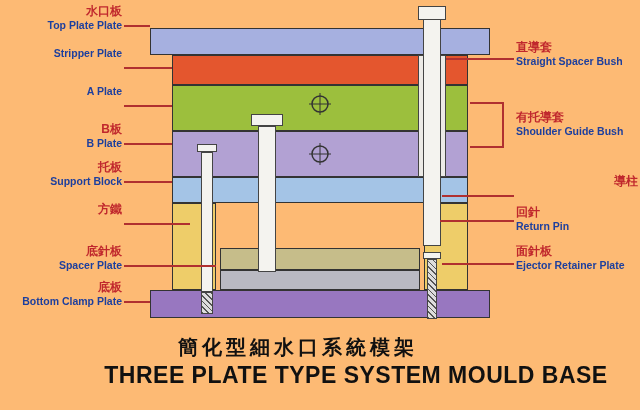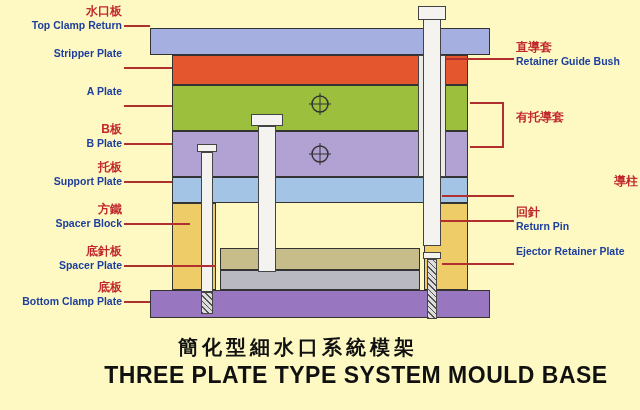--- a/index.html
+++ b/index.html
@@ -1,17 +1,17 @@
 <!DOCTYPE html>
 <html><head>
 <meta charset="utf-8">
 <style>
   html,body{margin:0;padding:0;}
   .stage{
-    position:relative;width:640px;height:410px;background:#fef9c3;overflow:hidden;
+    position:relative;width:640px;height:410px;background:#fdba74;overflow:hidden;
     font-family:"Liberation Sans","DejaVu Sans",sans-serif;
   }
   .plate{position:absolute;border:1px solid #333;box-sizing:border-box;z-index:1;}
   .bush{position:absolute;border:1px solid #444;box-sizing:border-box;background:#eceae6;z-index:3;}
   .pin{position:absolute;border:1px solid #444;box-sizing:border-box;background:#f4f3ef;z-index:5;}
   .hatch{background:repeating-linear-gradient(45deg,#555 0 1px,#ddd 1px 4px);}
   .cross{position:absolute;z-index:6;}
   .ln{position:absolute;height:2px;background:#b03030;z-index:9;}
   .ln.v{width:2px;height:auto;}
   .lab{position:absolute;z-index:10;font-weight:bold;line-height:14px;}
@@ -61,21 +61,21 @@
     <line x1="1" y1="12" x2="23" y2="12" stroke="#333" stroke-width="1"></line>
   </svg>
   <svg class="cross" style="left:308px;top:142px;" width="24" height="24" viewBox="0 0 24 24">
     <circle cx="12" cy="12" r="8" fill="none" stroke="#333" stroke-width="1.5"></circle>
     <line x1="12" y1="1" x2="12" y2="23" stroke="#333" stroke-width="1"></line>
     <line x1="1" y1="12" x2="23" y2="12" stroke="#333" stroke-width="1"></line>
   </svg>
 
   <div class="lab left" style="top:4px;">
     <div class="cn">水口板</div>
-    <div class="en">Top Clamp Return</div>
+    <div class="en">Top Plate Plate</div>
   </div>
   <div class="ln" style="left:124px;top:25px;width:26px;"></div>
 
   <div class="lab left" style="top:46px;">
     <div class="en">Stripper Plate</div>
   </div>
   <div class="ln" style="left:124px;top:67px;width:48px;"></div>
 
   <div class="lab left" style="top:84px;">
     <div class="en">A Plate</div>
@@ -83,67 +83,68 @@
   <div class="ln" style="left:124px;top:105px;width:48px;"></div>
 
   <div class="lab left" style="top:122px;">
     <div class="cn">B板</div>
     <div class="en">B Plate</div>
   </div>
   <div class="ln" style="left:124px;top:143px;width:48px;"></div>
 
   <div class="lab left" style="top:160px;">
     <div class="cn">托板</div>
-    <div class="en">Support Plate</div>
+    <div class="en">Support Block</div>
   </div>
   <div class="ln" style="left:124px;top:181px;width:48px;"></div>
 
   <div class="lab left" style="top:202px;">
     <div class="cn">方鐵</div>
-    <div class="en">Spacer Block</div>
   </div>
   <div class="ln" style="left:124px;top:223px;width:66px;"></div>
 
   <div class="lab left" style="top:244px;">
     <div class="cn">底針板</div>
     <div class="en">Spacer Plate</div>
   </div>
   <div class="ln" style="left:124px;top:265px;width:92px;"></div>
 
   <div class="lab left" style="top:280px;">
     <div class="cn">底板</div>
     <div class="en">Bottom Clamp Plate</div>
   </div>
   <div class="ln" style="left:124px;top:301px;width:26px;"></div>
 
   <div class="lab right" style="top:40px;">
     <div class="cn">直導套</div>
-    <div class="en">Retainer Guide Bush</div>
+    <div class="en">Straight Spacer Bush</div>
   </div>
   <div class="ln" style="left:446px;top:58px;width:68px;"></div>
 
   <div class="lab right" style="top:110px;">
     <div class="cn">有托導套</div>
+    <div class="en">Shoulder Guide Bush</div>
   </div>
   <div class="ln" style="left:470px;top:102px;width:34px;"></div>
   <div class="ln v" style="left:502px;top:102px;height:46px;"></div>
   <div class="ln" style="left:470px;top:146px;width:34px;"></div>
 
   <div class="lab right" style="top:174px;text-align:right;">
     <div class="cn">導柱</div>
   </div>
   <div class="ln" style="left:442px;top:195px;width:72px;"></div>
 
   <div class="lab right" style="top:205px;">
     <div class="cn">回針</div>
     <div class="en">Return Pin</div>
   </div>
   <div class="ln" style="left:440px;top:220px;width:74px;"></div>
 
   <div class="lab right" style="top:244px;">
+    <div class="cn">面針板</div>
     <div class="en">Ejector Retainer Plate</div>
   </div>
   <div class="ln" style="left:442px;top:263px;width:72px;"></div>
 
   <div class="title-cn">簡化型細水口系統模架</div>
   <div class="title-en">THREE PLATE TYPE SYSTEM MOULD BASE</div>
 
 </div>
 
 </body></html>

